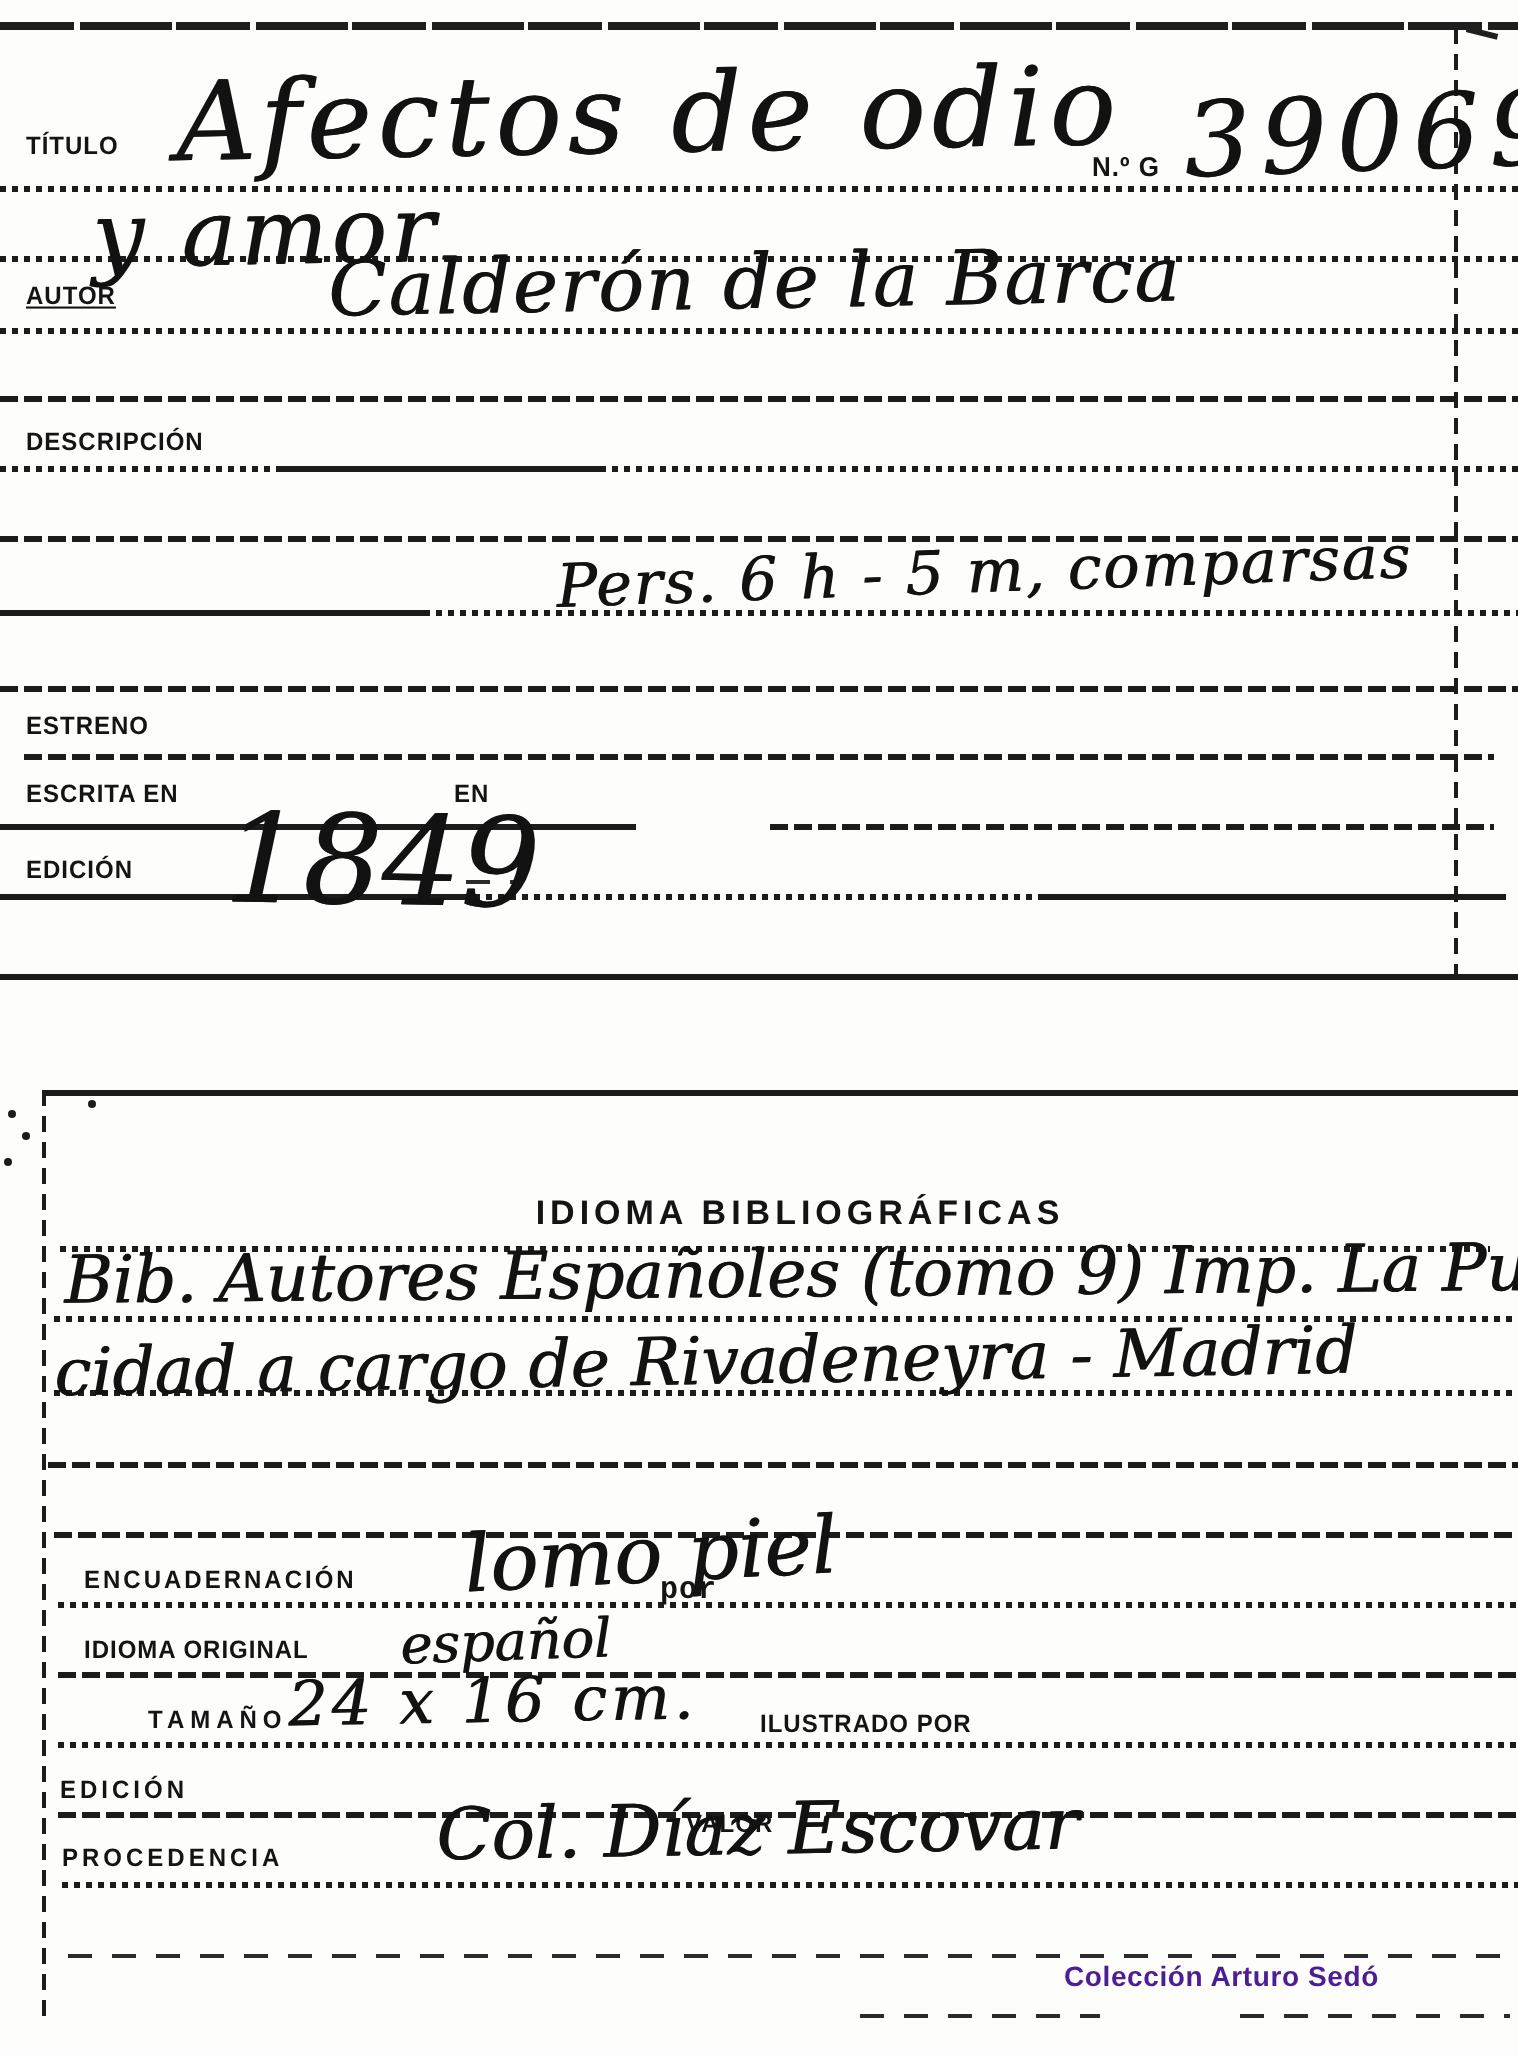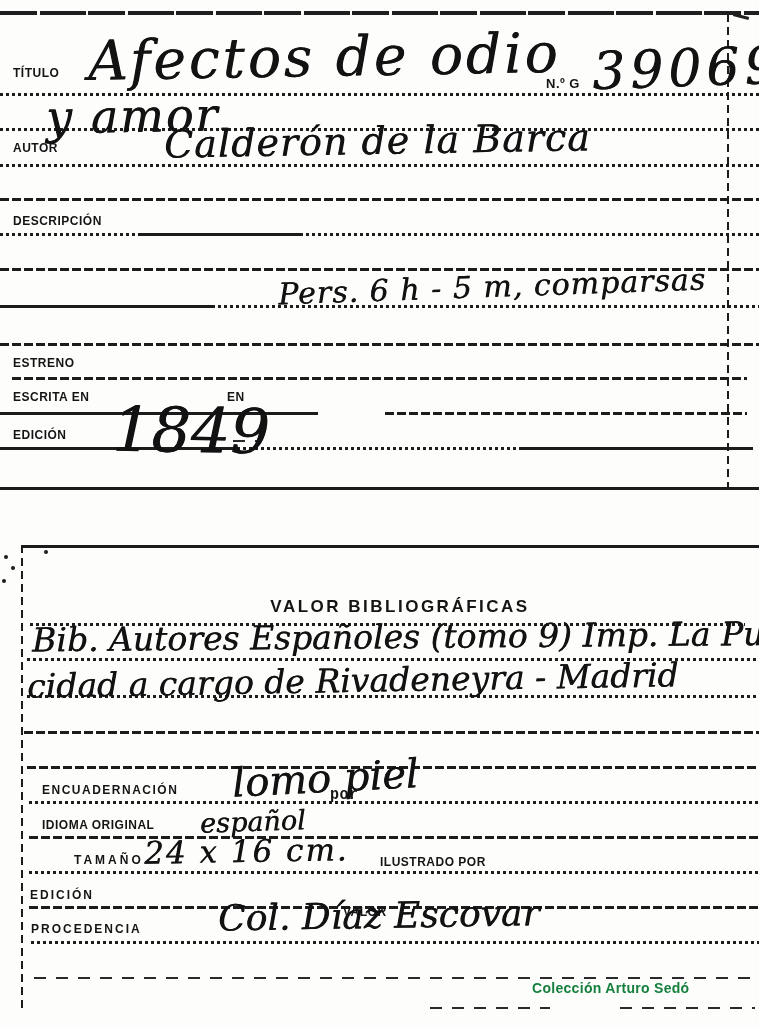--- a/index.html
+++ b/index.html
@@ -15,21 +15,21 @@
     letter-spacing:.5px;white-space:nowrap;color:#141414;
     transform:scaleY(1.05);
   }
   .lbl-sm{font-size:13px;text-align:center;}
   .heading{
     position:absolute;font-weight:bold;font-size:17px;letter-spacing:2.5px;
     white-space:nowrap;color:#141414;text-align:center;
   }
   .stamp{
     position:absolute;font-weight:bold;font-size:14px;letter-spacing:.3px;
-    white-space:nowrap;color:#15803d;
+    white-space:nowrap;color:#4c1d95;
   }
   
   .hw{
     position:absolute;font-family:"DejaVu Serif", serif;font-style:italic;
     white-space:nowrap;color:#121212;line-height:1;
     text-shadow:.5px 0 0 #121212;
   }
   
   .ln{position:absolute;height:3px;}
   .ln-dot{background:repeating-linear-gradient(90deg,#1c1c1c 0 3px,transparent 3px 6px);}
@@ -66,21 +66,21 @@
     <div class="ln ln-dense" style="left:12px;top:377px;width:735px;"></div>
     <div class="ln ln-solid" style="left:0;top:412px;width:318px;"></div>
     <div class="ln ln-dense" style="left:385px;top:412px;width:362px;"></div>
     <div class="ln ln-solid" style="left:0;top:447px;width:237px;"></div>
     <div class="ln ln-dot" style="left:237px;top:447px;width:285px;"></div>
     <div class="ln ln-solid" style="left:522px;top:447px;width:231px;"></div>
     <div class="ln ln-sparse" style="left:233px;top:440px;width:26px;"></div>
 
     <span class="lbl" style="left:13px;top:67px;">TÍTULO</span>
     <span class="lbl lbl-sm" style="left:546px;top:77px;">N.º G</span>
-    <span class="lbl" style="left:13px;top:142px;">AUTOR</span>
+    <span class="lbl" style="left:13px;top:142px;text-decoration:underline;">AUTOR</span>
     <span class="lbl" style="left:13px;top:215px;">DESCRIPCIÓN</span>
     <span class="lbl" style="left:13px;top:357px;">ESTRENO</span>
     <span class="lbl" style="left:13px;top:391px;text-align:center;">ESCRITA EN</span>
     <span class="lbl" style="left:227px;top:391px;">EN</span>
     <span class="lbl" style="left:13px;top:429px;">EDICIÓN</span>
 
     <span class="hw" style="left:88px;top:30px;font-size:55px;letter-spacing:3px;transform:rotate(-1deg);">Afectos de odio</span>
     <span class="hw" style="left:46px;top:93px;font-size:46px;letter-spacing:2px;transform:rotate(-1deg);">y amor</span>
     <span class="hw" style="left:592px;top:42px;font-size:52px;letter-spacing:5px;transform:rotate(-2deg);">39069</span>
     <span class="hw" style="left:164px;top:122px;font-size:38px;letter-spacing:1px;transform:rotate(-1deg);">Calderón de la Barca</span>
@@ -91,21 +91,21 @@
   <div class="layer">
 
     <div class="ln ln-solid" style="left:22px;top:545px;width:737px;"></div>
     <div class="vln" style="left:21px;top:545px;height:467px;"></div>
 
     <div class="dotmark" style="left:4px;top:555px;"></div>
     <div class="dotmark" style="left:11px;top:566px;"></div>
     <div class="dotmark" style="left:2px;top:579px;"></div>
     <div class="dotmark" style="left:44px;top:550px;"></div>
 
-    <div class="heading" style="left:250px;top:597px;width:300px;">VALOR BIBLIOGRÁFICAS</div>
+    <div class="heading" style="left:250px;top:597px;width:300px;">IDIOMA BIBLIOGRÁFICAS</div>
 
     <div class="ln ln-dot" style="left:30px;top:623px;width:715px;"></div>
     <div class="ln ln-dot" style="left:27px;top:658px;width:732px;"></div>
     <div class="ln ln-dot" style="left:27px;top:695px;width:732px;"></div>
     <div class="ln ln-dense" style="left:24px;top:731px;width:735px;"></div>
     <div class="ln ln-dense" style="left:27px;top:766px;width:732px;"></div>
     <div class="ln ln-dot" style="left:29px;top:801px;width:730px;"></div>
     <div class="ln ln-dense" style="left:29px;top:836px;width:730px;"></div>
     <div class="ln ln-dot" style="left:29px;top:871px;width:730px;"></div>
     <div class="ln ln-dense" style="left:29px;top:906px;width:730px;"></div>

